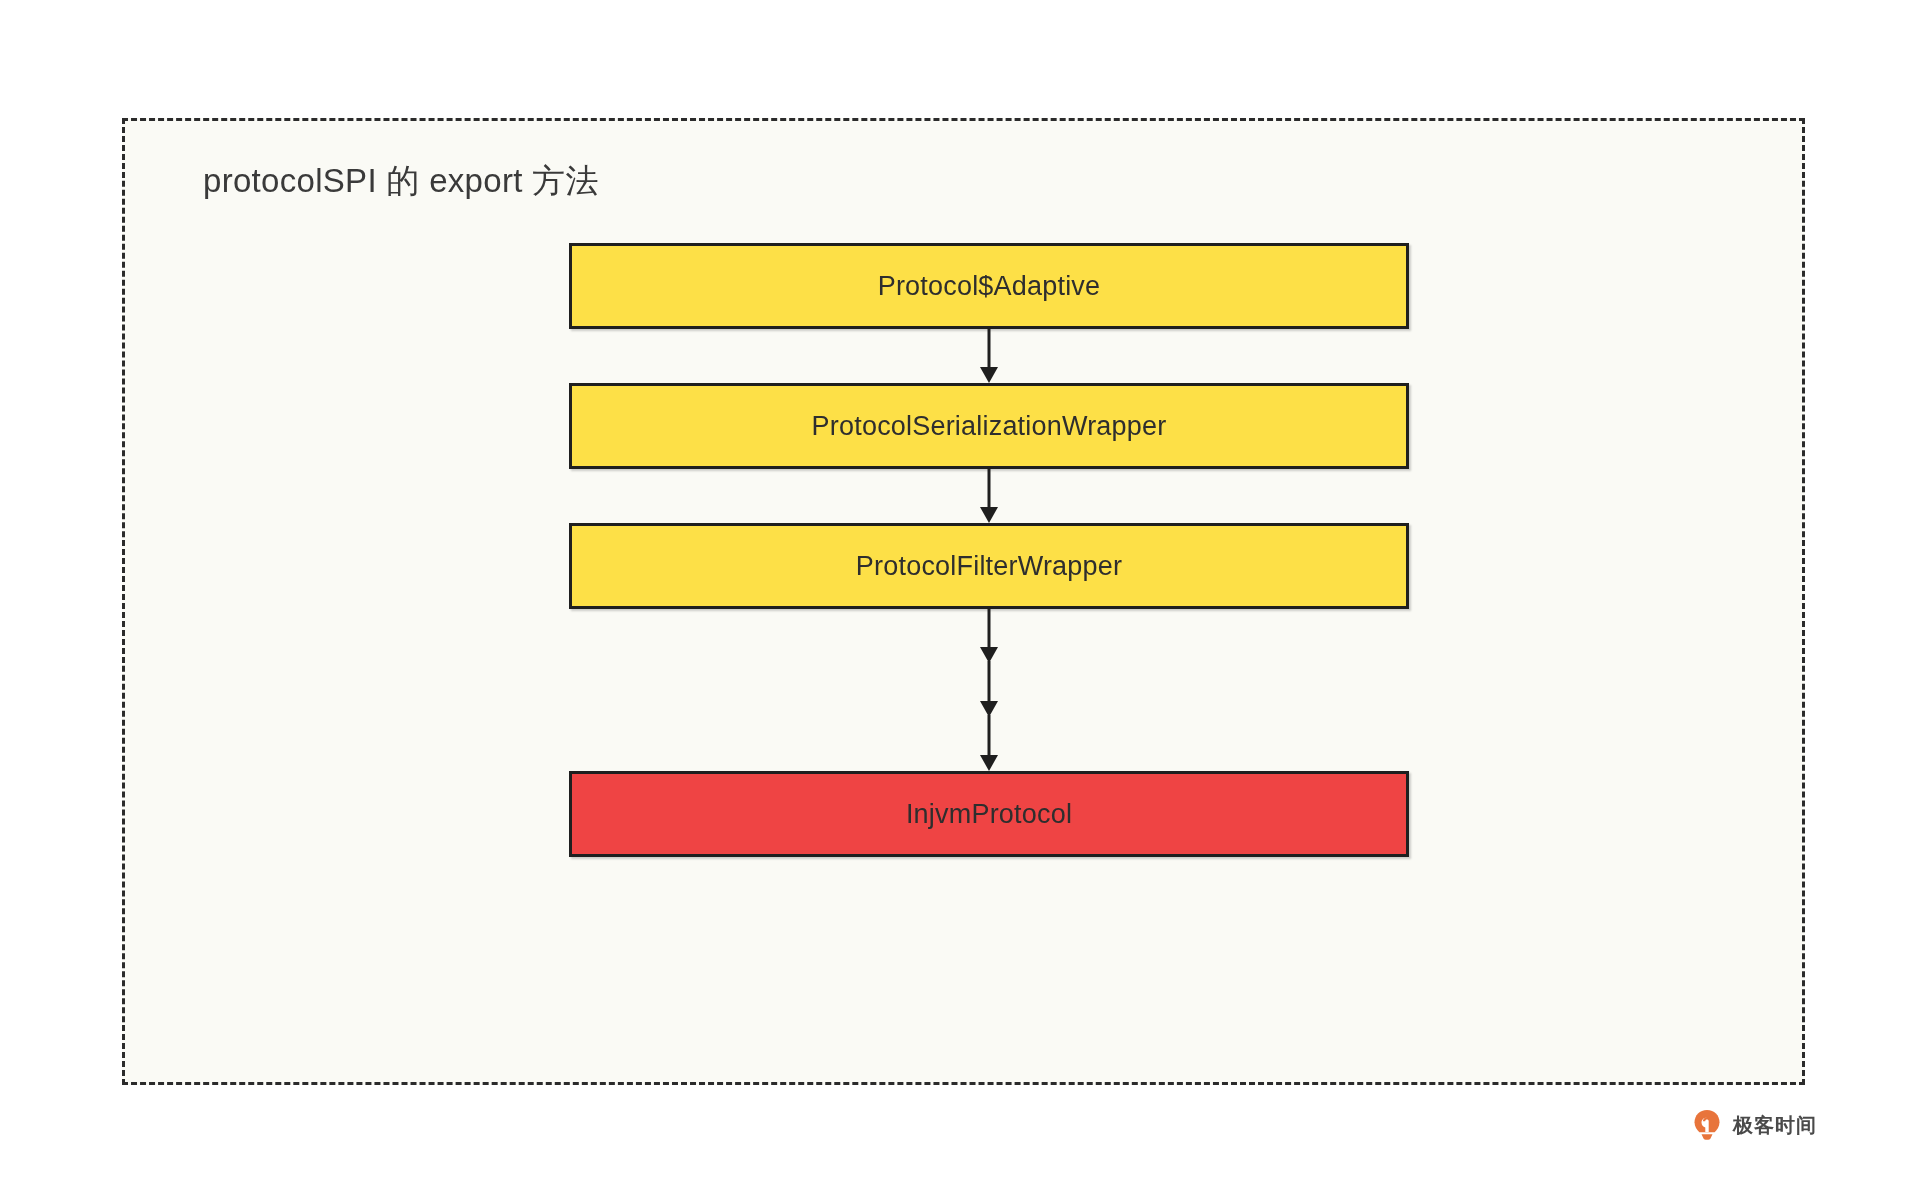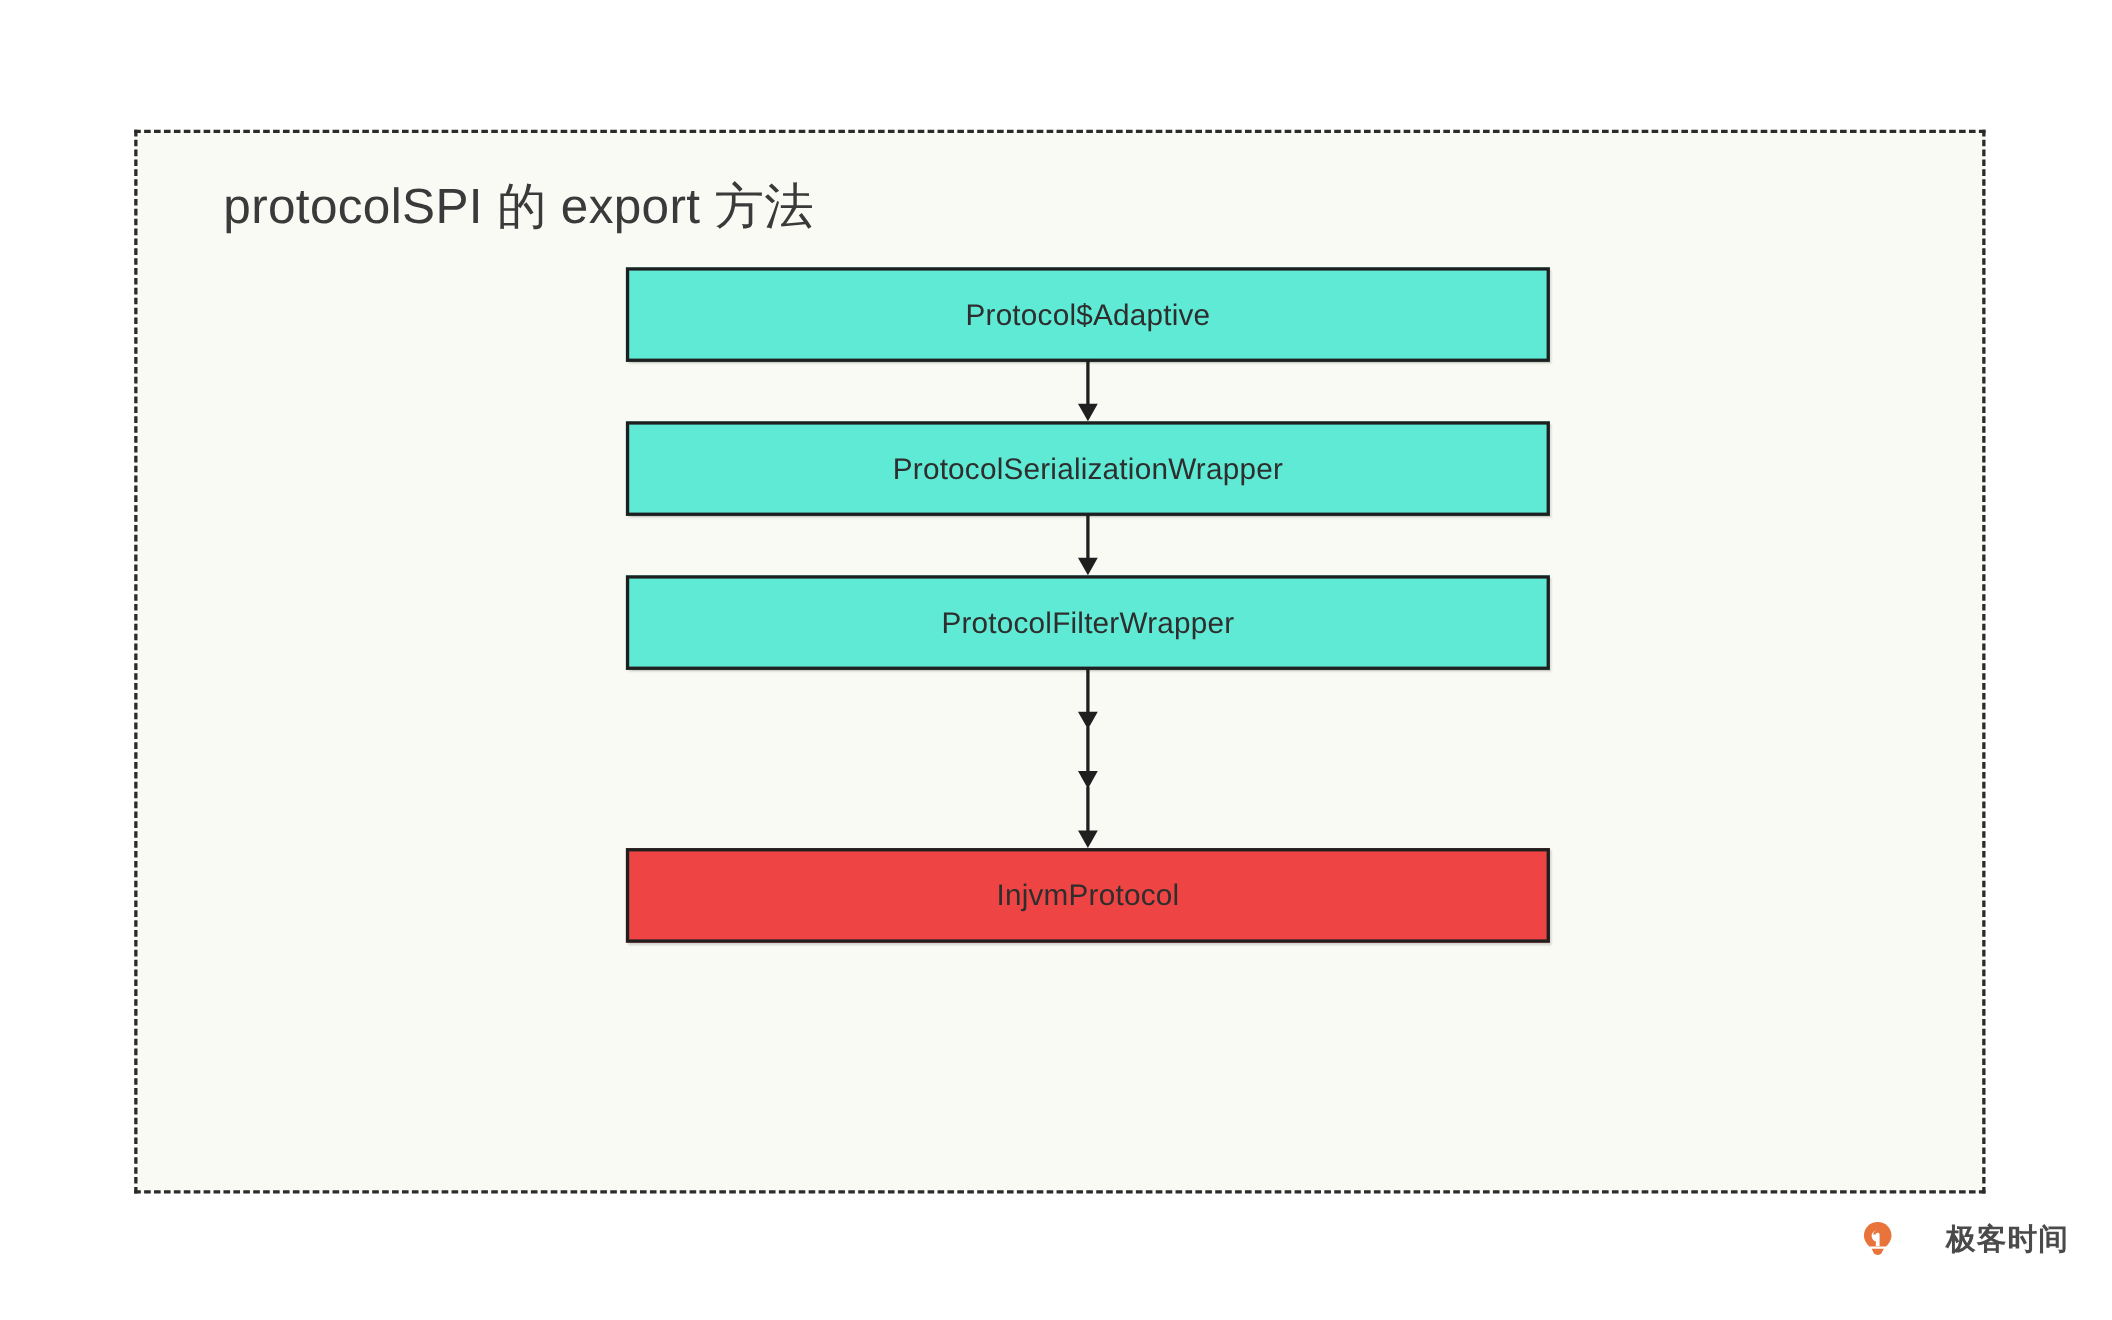--- a/index.html
+++ b/index.html
@@ -24,42 +24,42 @@
     height: 967px;
     box-sizing: border-box;
     background: #fafaf5;
     border: 3px dashed #2b2b2b;
   }
 
   #diagram-title {
     position: absolute;
     left: 78px;
     top: 40px;
-    font-size: 45px;
+    font-size: 33px;
     line-height: 1.2;
     color: #3a3a3a;
     letter-spacing: 0.3px;
     white-space: nowrap;
   }
 
   
   #flow-column {
     position: absolute;
     left: 444px;   
     top: 122px;    
     width: 840px;
   }
 
   .flow-node {
     position: relative;
     box-sizing: border-box;
     width: 840px;
     height: 86px;
     border: 3px solid #1f1f1f;
-    background: #5eead4;
+    background: #fde047;
     display: flex;
     align-items: center;
     justify-content: center;
     font-size: 27px;
     color: #2e2e2e;
     letter-spacing: 0.2px;
     box-shadow: 2px 2px 2px rgba(0,0,0,0.18);
   }
   .flow-node.highlight {
     background: #ef4444;
@@ -92,25 +92,24 @@
     display: flex;
     align-items: center;
     gap: 9px;
   }
   #watermark .wm-bulb {
     position: relative;
     width: 34px;
     height: 34px;
   }
   #watermark .wm-text {
-    font-size: 27px;
+    font-size: 20px;
     color: #4a4a4a;
     letter-spacing: 1px;
     font-weight: 600;
-    margin-left: 36px;
   }
 </style>
 </head>
 <body>
 
 <div id="diagram-container">
 
   <div id="diagram-title">protocolSPI 的 export 方法</div>
 
   <div id="flow-column">

